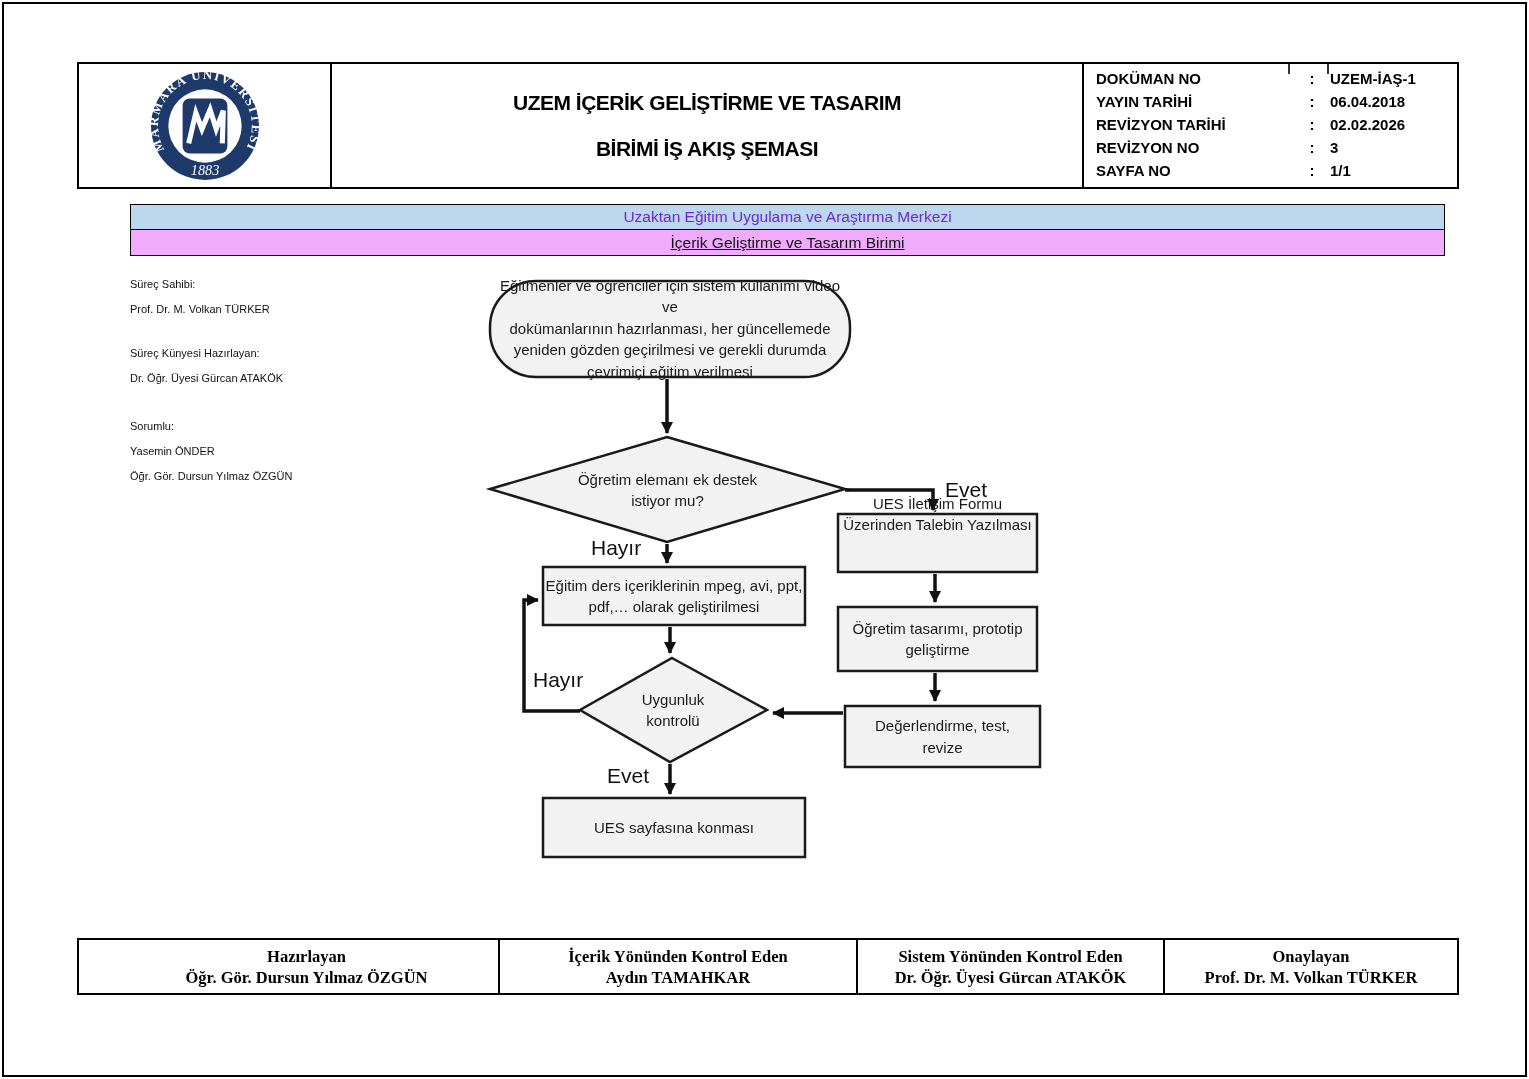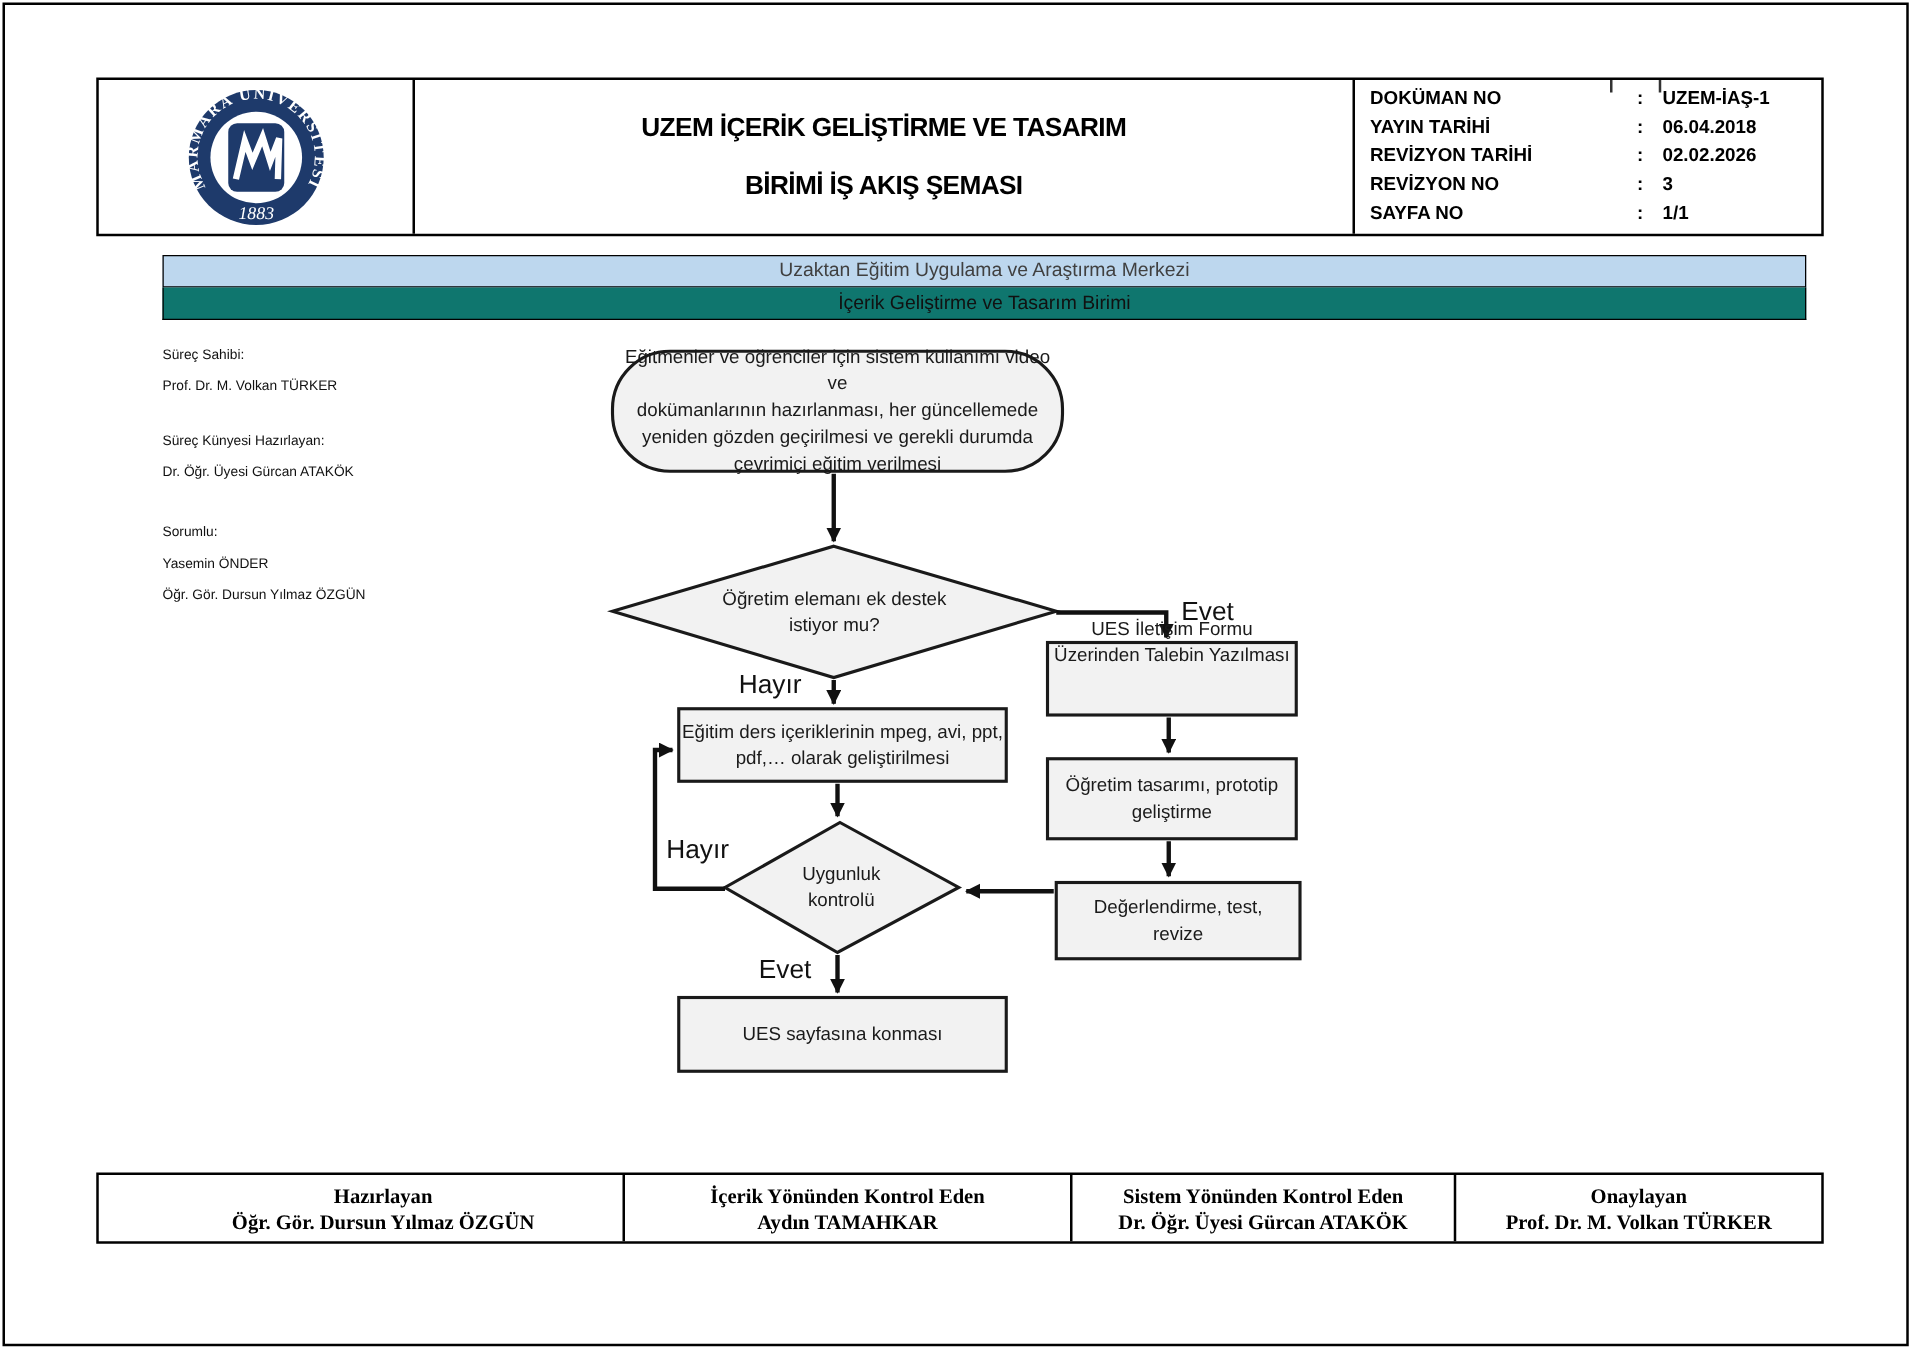--- a/index.html
+++ b/index.html
@@ -17,22 +17,22 @@
   .hdr-info{width:373px;padding:6px 0 0 12px;box-sizing:border-box;}
   .info-row{display:flex;height:23px;font-size:15px;font-weight:700;color:#000;}
   .info-label{width:198px;}
   .info-colon{width:36px;text-align:center;}
   .info-value{flex:1;}
   .tick{width:2px;height:10px;background:#333;}
 
   
   .banner{left:130px;width:1315px;height:26px;border:1px solid #000;box-sizing:border-box;
           display:flex;align-items:center;justify-content:center;font-size:15.5px;}
-  .banner-blue{top:204px;background:#bdd7ee;color:#404040;}
-  .banner-gray{top:230px;background:#0f766e;color:#111;border-top:none;}
+  .banner-blue{top:204px;background:#bdd7ee;color:#6d28d9;}
+  .banner-gray{top:230px;background:#f0abfc;color:#111;border-top:none;text-decoration:underline;}
 
   
   .meta{left:130px;top:272px;width:370px;font-size:11px;line-height:25px;color:#111;}
   .meta .grp1{margin-bottom:19px;}
   .meta .grp2{margin-bottom:23px;}
   .meta span{display:block;}
 
   
   svg.flow{left:0;top:0;width:1529px;height:1079px;pointer-events:none;}
   .node-text{display:flex;flex-direction:column;align-items:center;justify-content:center;

